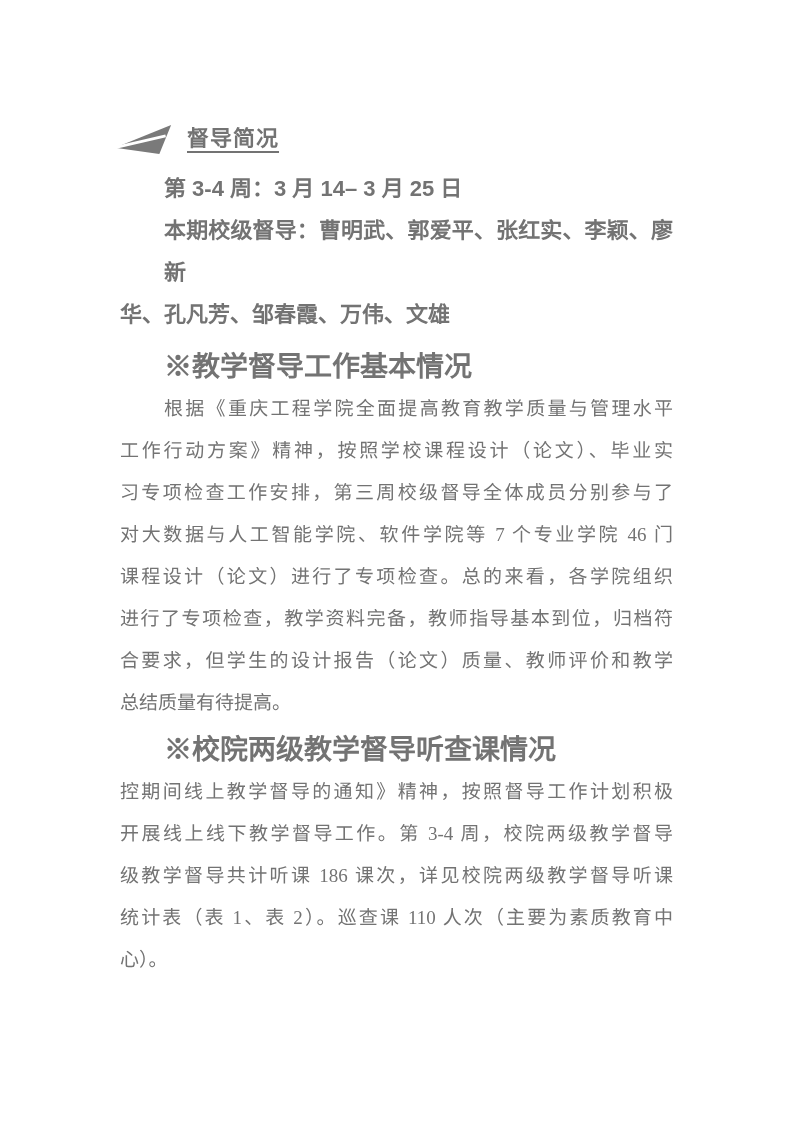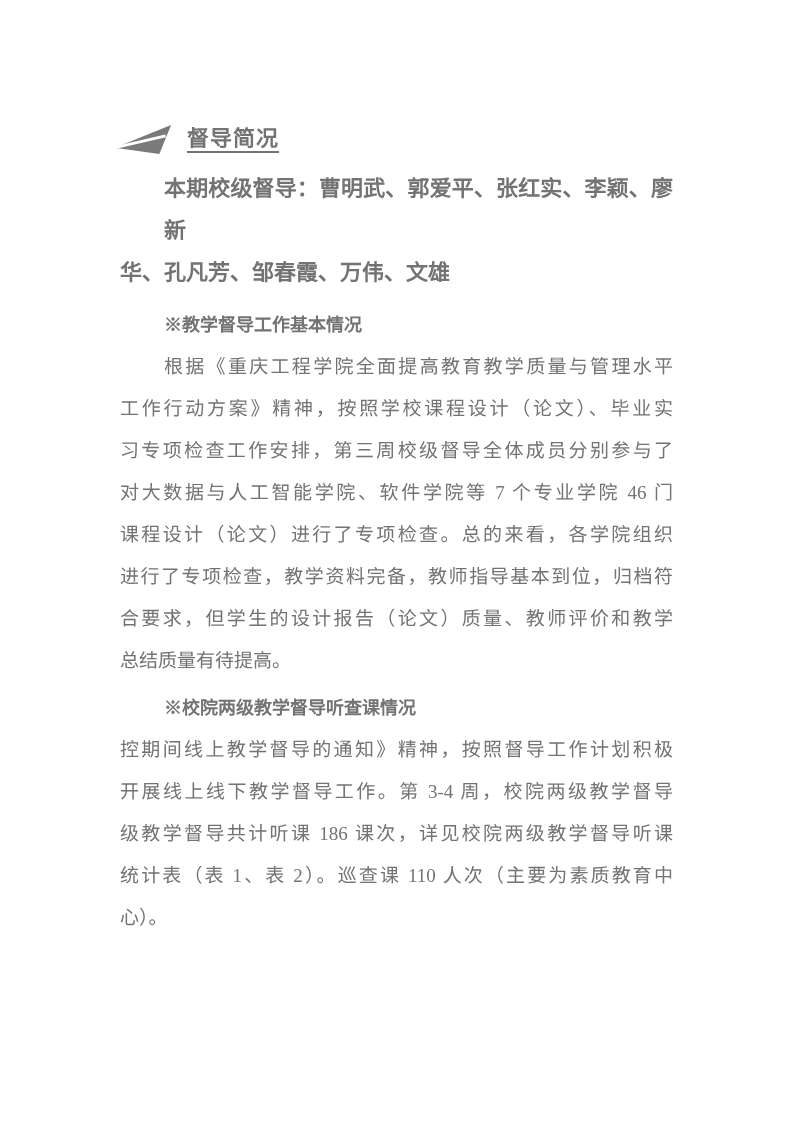--- a/index.html
+++ b/index.html
@@ -47,21 +47,21 @@
     font-family: "Liberation Sans", sans-serif;
     font-weight: bold;
     font-size: 22px;
     line-height: 42px;
   }
   
   .section-heading {
     padding-left: 44px;
     font-family: "Liberation Serif", serif;
     font-weight: bold;
-    font-size: 18px;
+    font-size: 28px;
     line-height: 42px;
   }
   .heading-1 { margin-top: 10px; }
   .heading-2 { margin-top: 5px; }
   .body-lines .line {
     font-family: Liberation Serif, serif;
     font-size: 19px;
     line-height: 42px;
     white-space: pre-wrap;
   }
@@ -82,20 +82,21 @@
     <span class="plane-icon">
       <svg width="58" height="33" viewBox="0 0 64 36" xmlns="http://www.w3.org/2000/svg">
         <polygon points="1,27 63,2 50,34" fill="#7a7a7a"></polygon>
         <line x1="1" y1="27" x2="57" y2="14" stroke="#ffffff" stroke-width="3"></line>
       </svg>
     </span>
     <span class="doc-title">督导简况</span>
   </div>
 
   <div class="meta-block">
+      <div class="line indent">第 3-4 周：3 月 14– 3 月 25 日</div>
       <div class="line indent justify">本期校级督导：曹明武、郭爱平、张红实、李颖、廖新</div>
       <div class="line">华、孔凡芳、邹春霞、万伟、文雄</div>
     </div>
 
   <div>
     <div class="section-heading heading-1">※教学督导工作基本情况</div>
     <div class="body-lines">
         <div class="line indent justify">根据《重庆工程学院全面提高教育教学质量与管理水平</div>
         <div class="line justify">工作行动方案》精神，按照学校课程设计（论文）、毕业实</div>
         <div class="line justify">习专项检查工作安排，第三周校级督导全体成员分别参与了</div>

